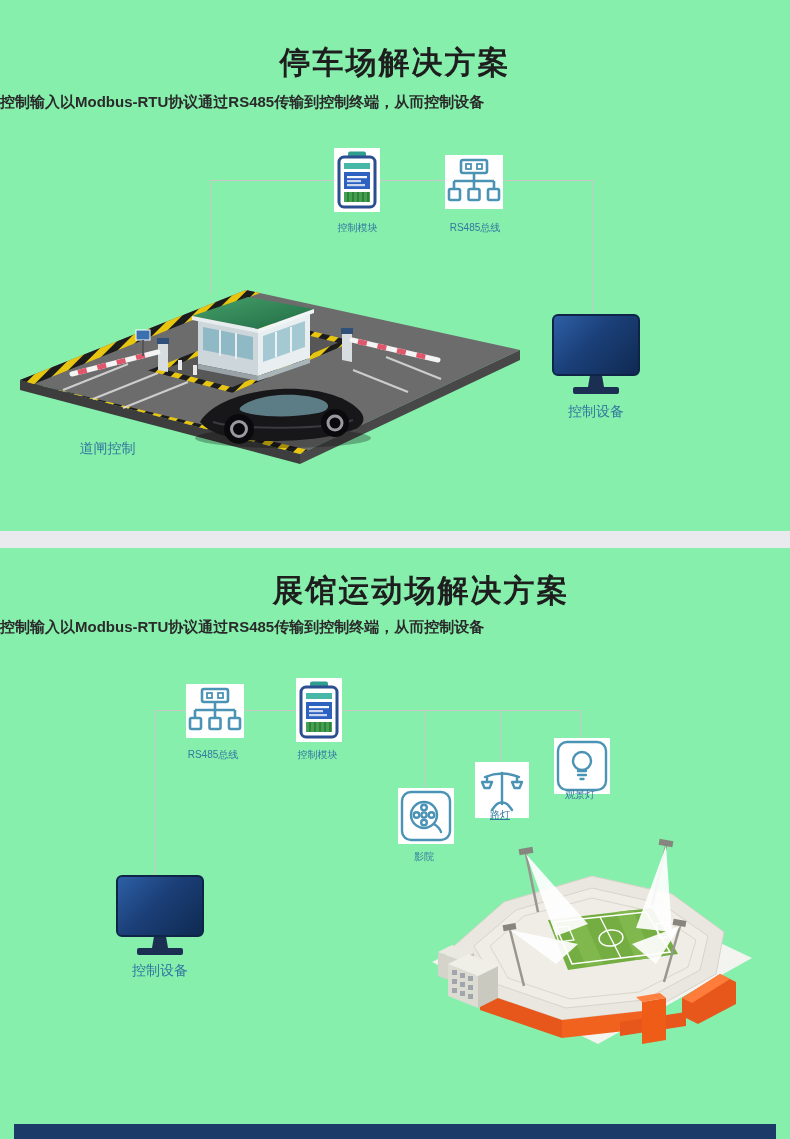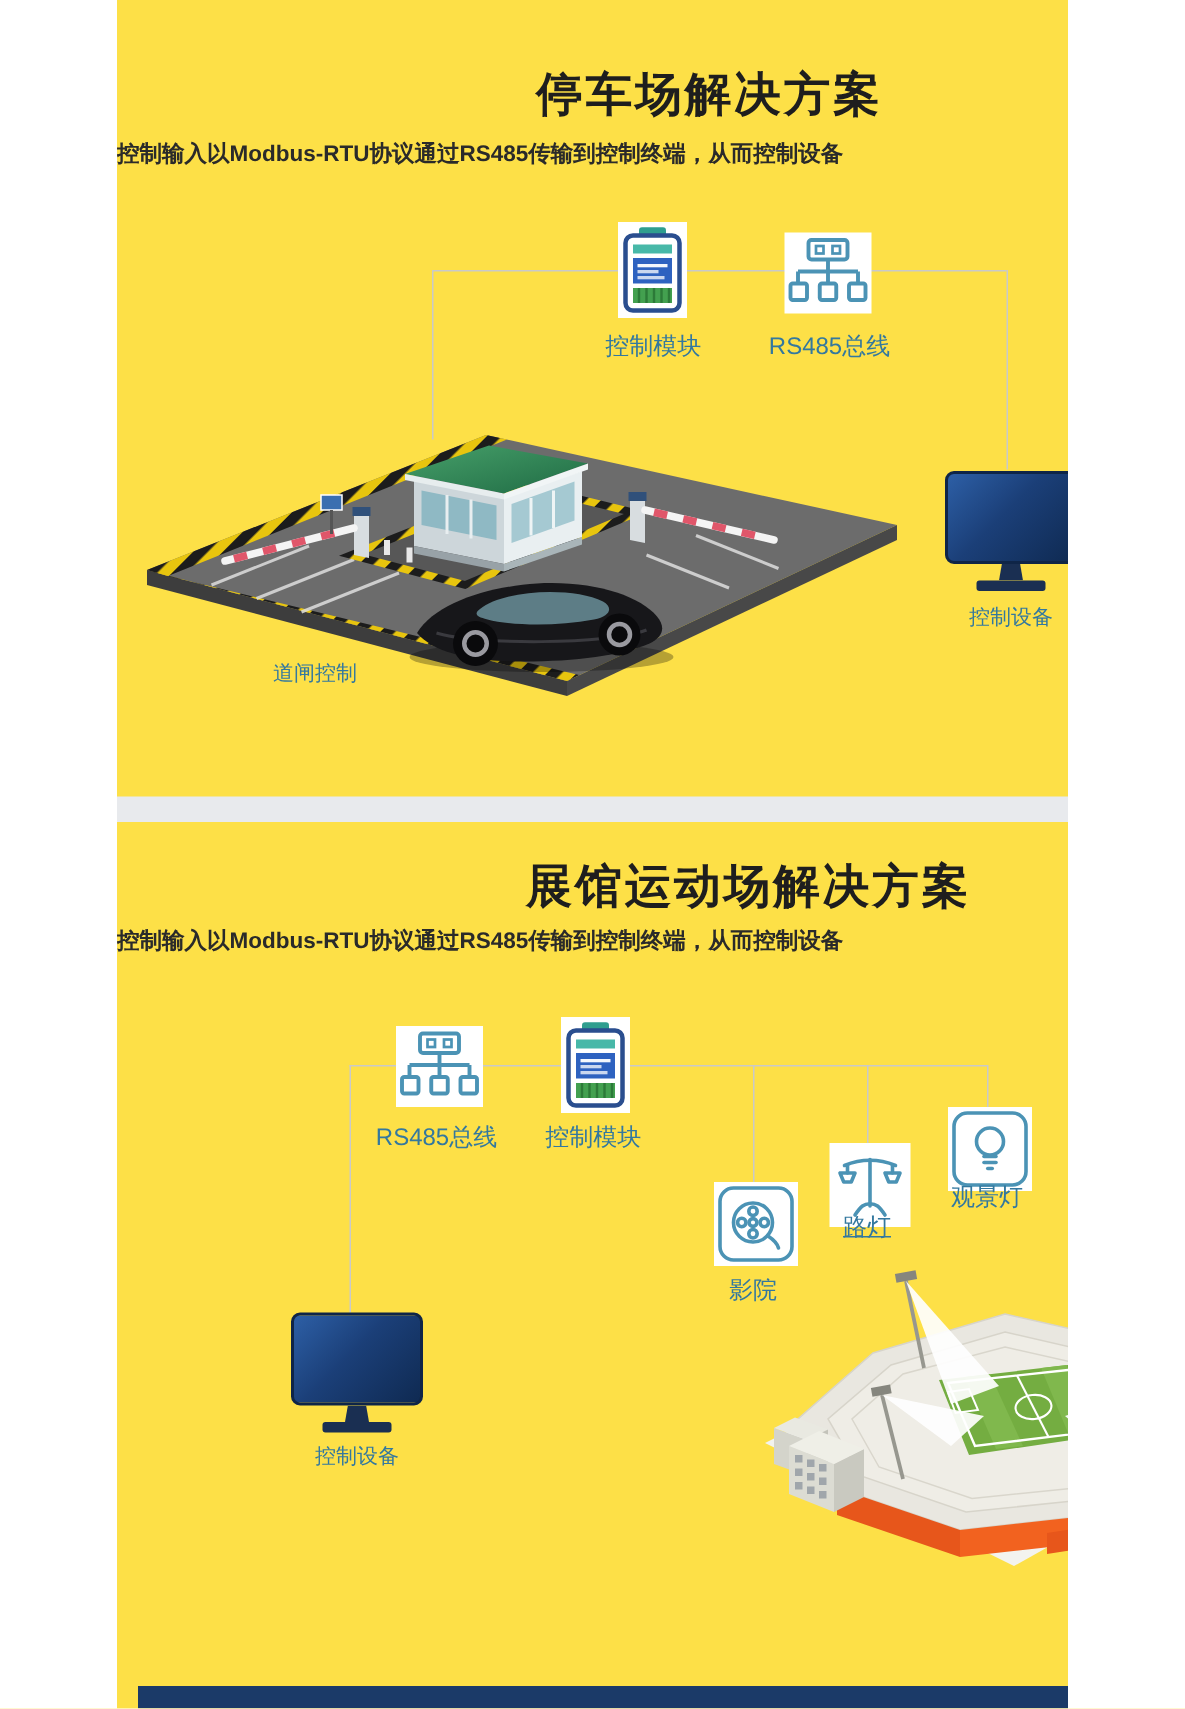--- a/index.html
+++ b/index.html
@@ -1,28 +1,28 @@
 <!DOCTYPE html>
 <html><head>
 <meta charset="utf-8">
 <style>
   html,body{margin:0;padding:0;background:#ffffff;}
-  .page{position:relative;width:634px;height:1139px;margin:0 auto;background:#fde047;overflow:hidden;
+  .page{position:relative;width:790px;height:1139px;margin:0 auto;background:#86efac;overflow:hidden;
         font-family:"Liberation Sans", sans-serif;}
   .sec{position:absolute;left:0;width:790px;}
   .title{position:absolute;left:0;width:100%;text-align:center;font-size:31px;font-weight:bold;
          color:#1e1e1e;letter-spacing:2px;margin:0;}
   .subtitle{position:absolute;left:0;width:100%;text-align:left;font-size:15px;font-weight:bold;
             color:#2a2a2a;margin:0;}
   .line{position:absolute;background:#c9c9c9;z-index:1;}
   .line.h{height:1px;}
   .line.v{width:1px;}
   .iconbox{position:absolute;background:#ffffff;display:flex;align-items:center;justify-content:center;
            z-index:2;padding:2px;}
-  .lbl{position:absolute;color:#33789f;font-size:16px;text-align:center;z-index:3;white-space:nowrap;}
+  .lbl{position:absolute;color:#33789f;font-size:10px;text-align:center;z-index:3;white-space:nowrap;}
   .lbl.big{font-size:14px;}
   .monitor{position:absolute;z-index:2;width:88px;}
   .monitor .screen{width:88px;height:62px;border-radius:6px;
         background:linear-gradient(135deg,#2d5fa6 0%,#1b3f78 45%,#0f2a52 100%);
         border:2px solid #0f2547;box-sizing:border-box;}
   .monitor .neck{width:16px;height:11px;background:#1a2f52;margin:0 auto;
         clip-path:polygon(12% 0,88% 0,100% 100%,0 100%);}
   .monitor .base{width:46px;height:7px;background:#1a2f52;border-radius:2px;margin:0 auto;}
   .divider{position:absolute;left:0;width:790px;background:#e8eaed;z-index:0;}
   .footer-bar{position:absolute;background:#1b3a68;z-index:2;}
@@ -124,21 +124,21 @@
       <ellipse cx="275" cy="166" rx="88" ry="10" fill="#000" opacity="0.28"></ellipse>
       <path d="M192,150 C204,130 240,119 272,117 C310,115 340,125 352,139 C358,146 356,153 347,157 C328,165 298,169 263,169 C228,169 203,163 192,150 Z" fill="#17171a"></path>
       <path d="M234,134 C250,121 296,119 316,129 C323,133 321,139 310,141 C284,146 254,145 239,141 C231,139 230,137 234,134 Z" fill="#5d7d86"></path>
       <path d="M205,150 C230,158 320,158 345,148" stroke="#3a3a3f" stroke-width="2" fill="none"></path>
       <circle cx="231" cy="157" r="15" fill="#0a0a0c"></circle>
       <circle cx="231" cy="157" r="7.5" fill="none" stroke="#9a9aa0" stroke-width="3"></circle>
       <circle cx="327" cy="151" r="14" fill="#0a0a0c"></circle>
       <circle cx="327" cy="151" r="7" fill="none" stroke="#9a9aa0" stroke-width="3"></circle>
     </svg>
 
-    <div class="lbl big" style="left:55px;top:440px;width:105px;text-align:right;">道闸控制</div>
+    <div class="lbl big" style="left:55px;top:440px;width:105px;">道闸控制</div>
 
     <div class="monitor" style="left:552px;top:314px;">
       <div class="screen"></div>
       <div class="neck"></div>
       <div class="base"></div>
     </div>
     <div class="lbl big" style="left:552px;top:403px;width:88px;">控制设备</div>
   </section>
 
   <div class="divider" style="top:531px;height:17px;"></div>

